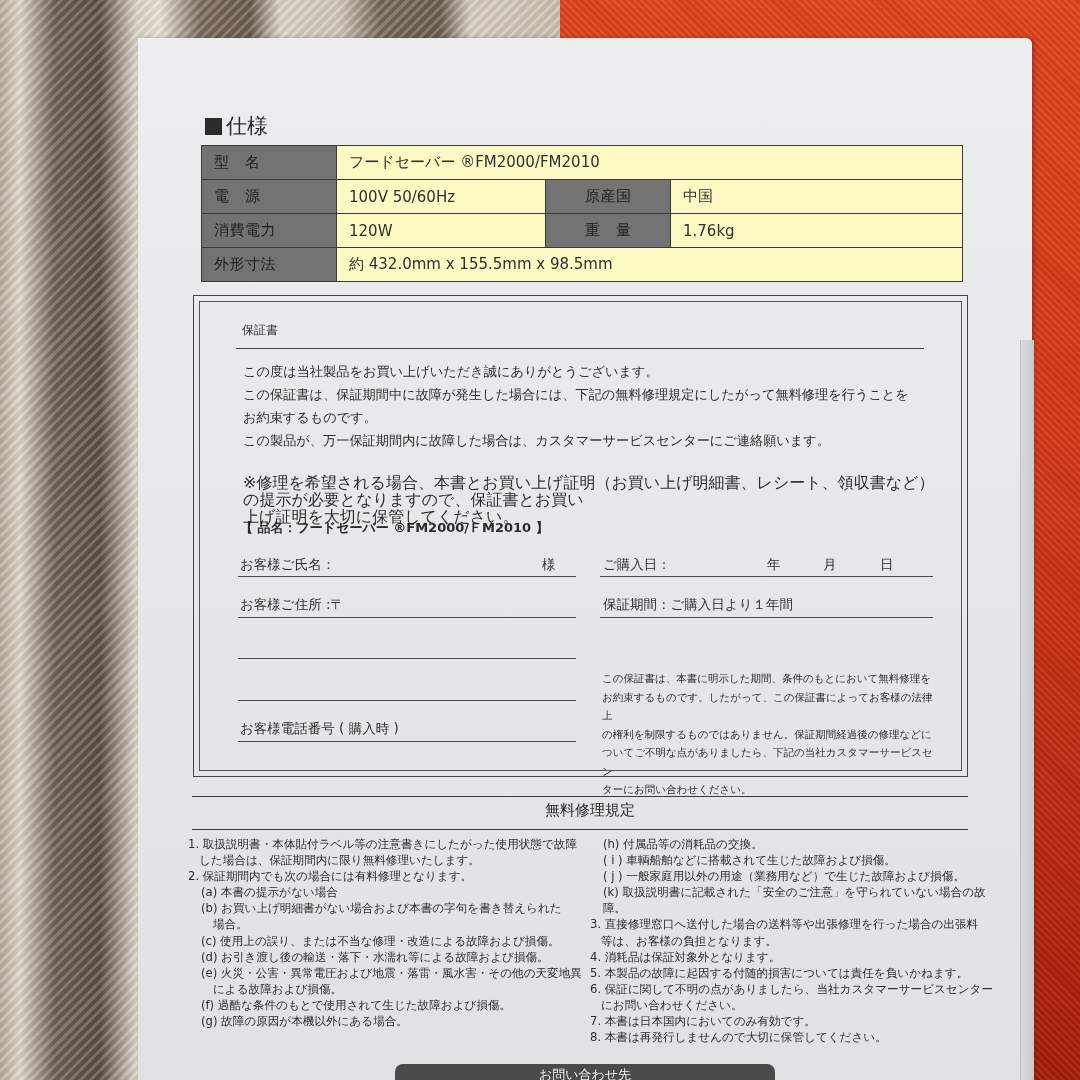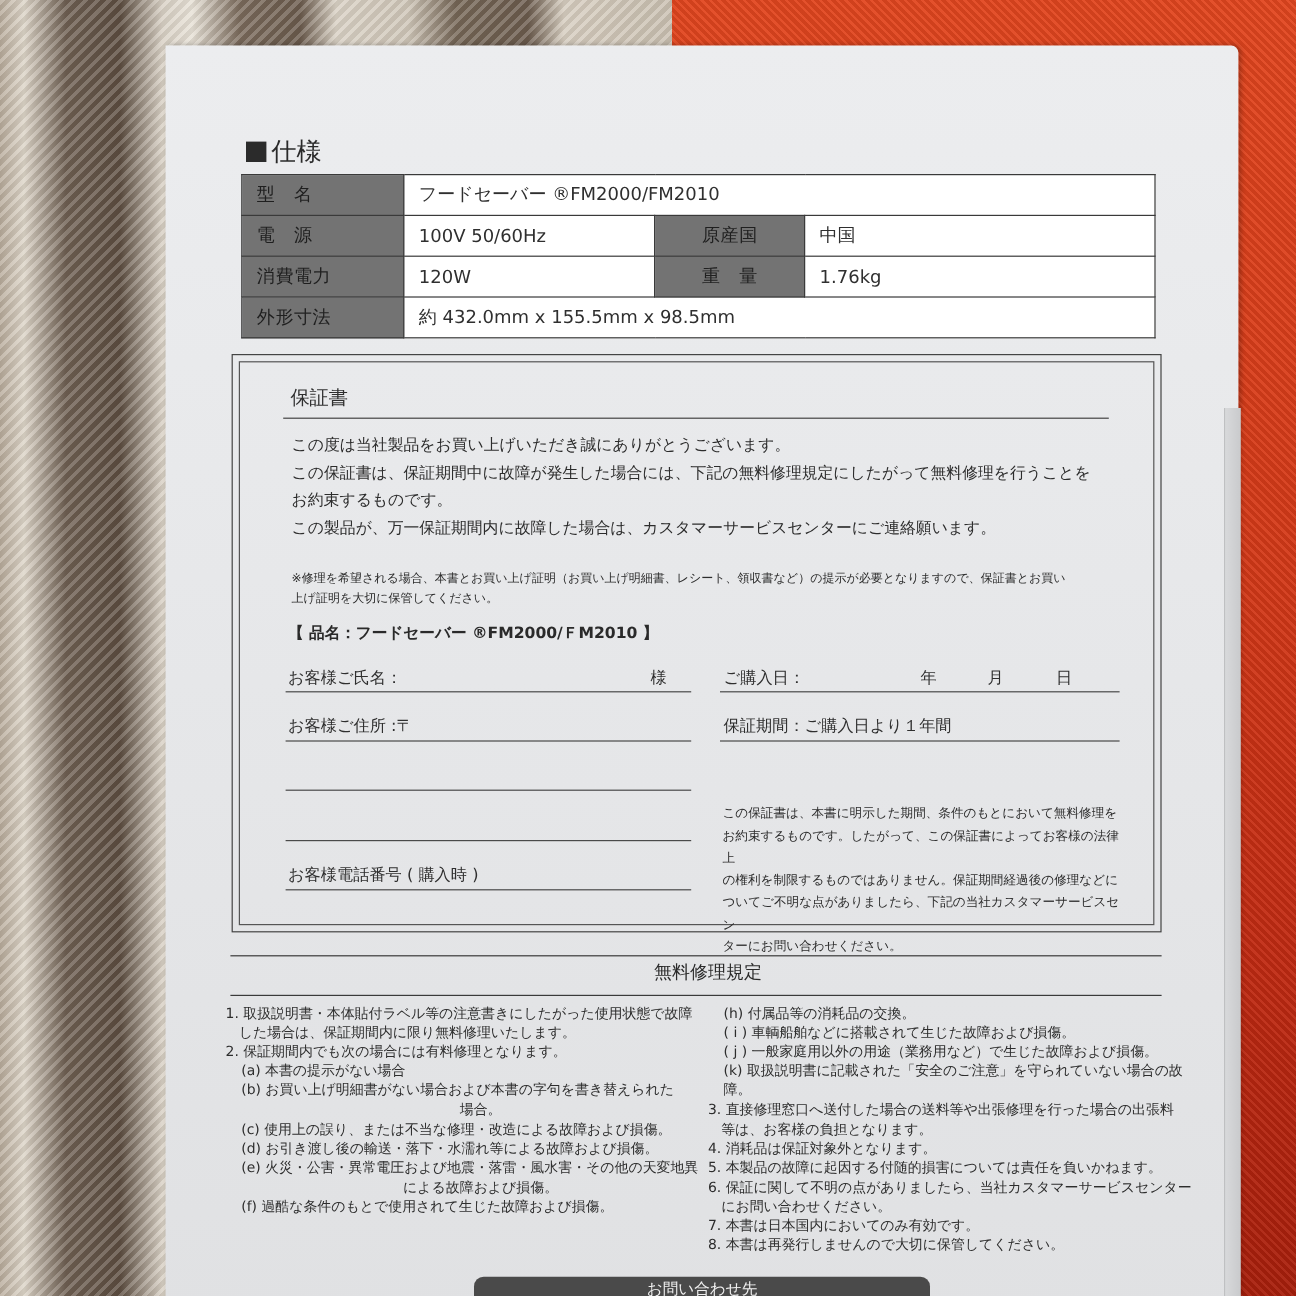--- a/index.html
+++ b/index.html
@@ -48,54 +48,54 @@
     .spec-title .square { width: 17px; height: 17px; background: #2b2b2b; display: inline-block; margin-right: 2px; }
     .spec-table {
       position: absolute; left: 201px; top: 145px; width: 762px;
       border: 1.5px solid #3a3a3a; border-collapse: collapse;
     }
     .spec-table td {
       border: 1.5px solid #3a3a3a; height: 34px; font-size: 15px; padding: 0 12px;
       vertical-align: middle; color: #2f2f2f;
     }
     .spec-table td.label { background: #737373; width: 135px; color: #1f1f1f; letter-spacing: 0.5px; }
-    .spec-table td.value { background: #ffffff; margin-left: 10px; }
+    .spec-table td.value { background: #fef9c3; margin-left: 10px; }
     .spec-table td.val-a { width: 209px; }
     .spec-table td.label2 { width: 125px; padding-left: 39px; }
 
     
     .warranty-outer {
       position: absolute; left: 193px; top: 295px; width: 775px; height: 482px;
       border: 1.5px solid #444;
     }
     .warranty-inner {
       position: absolute; left: 5px; top: 5px; right: 5px; bottom: 5px;
       border: 1px solid #555;
     }
-    .w-title { position: absolute; left: 242px; top: 322px; font-size: 16px; color: #2f2f2f; }
+    .w-title { position: absolute; left: 242px; top: 322px; font-size: 12px; color: #2f2f2f; }
     .w-title-rule { position: absolute; left: 236px; top: 348px; width: 688px; border-top: 1px solid #444; }
     .w-body { position: absolute; left: 243px; top: 360px; width: 700px; font-size: 13.2px; line-height: 23px; color: #2c2c2c; }
-    .w-note { position: absolute; left: 243px; top: 474px; width: 700px; font-size: 10px; line-height: 17px; color: #2c2c2c; }
+    .w-note { position: absolute; left: 243px; top: 474px; width: 700px; font-size: 16px; line-height: 17px; color: #2c2c2c; }
     .w-product { position: absolute; left: 240px; top: 519px; font-size: 13px; font-weight: bold; color: #2a2a2a; }
 
     .field { position: absolute; font-size: 13.5px; color: #2f2f2f; }
     .rule { position: absolute; border-top: 1px solid #4a4a4a; }
 
     .w-small { position: absolute; left: 602px; top: 669px; width: 340px; font-size: 10.5px; line-height: 18.5px; color: #2c2c2c; }
 
     
     .rr-rule-top { position: absolute; left: 192px; top: 796px; width: 776px; border-top: 1.5px solid #3a3a3a; }
     .rr-title { position: absolute; left: 0; width: 1080px; top: 801px; text-align: center; font-size: 15px; color: #2a2a2a; padding-left: 100px; }
     .rr-rule-bot { position: absolute; left: 192px; top: 829px; width: 776px; border-top: 1.5px solid #3a3a3a; }
     .rr-col { position: absolute; font-size: 11.6px; line-height: 16.1px; color: #2d2d2d; }
     .rr-left { left: 188px; top: 836px; width: 400px; }
     .rr-right { left: 590px; top: 836px; width: 410px; }
     .rr-col .ind1 { padding-left: 11px; }
     .rr-col .ind2 { padding-left: 13px; }
-    .rr-col .ind3 { padding-left: 25px; text-align: center; }
+    .rr-col .ind3 { padding-left: 25px; }
 
     .contact-bar {
       position: absolute; left: 395px; top: 1064px; width: 380px; height: 30px;
       background: #4a4a4a; border-radius: 8px 8px 0 0;
       color: #f0f0f0; font-size: 13px; text-align: center; line-height: 22px;
     }
   </style>
 </head>
 <body>
 
@@ -192,20 +192,21 @@
   <div class="ind1">した場合は、保証期間内に限り無料修理いたします。</div>
   <div class="">2. 保証期間内でも次の場合には有料修理となります。</div>
   <div class="ind2">(a) 本書の提示がない場合</div>
   <div class="ind2">(b) お買い上げ明細書がない場合および本書の字句を書き替えられた</div>
   <div class="ind3">場合。</div>
   <div class="ind2">(c) 使用上の誤り、または不当な修理・改造による故障および損傷。</div>
   <div class="ind2">(d) お引き渡し後の輸送・落下・水濡れ等による故障および損傷。</div>
   <div class="ind2">(e) 火災・公害・異常電圧および地震・落雷・風水害・その他の天変地異</div>
   <div class="ind3">による故障および損傷。</div>
   <div class="ind2">(f) 過酷な条件のもとで使用されて生じた故障および損傷。</div>
+  <div class="ind2">(g) 故障の原因が本機以外にある場合。</div>
 </div>
 
 <div class="rr-col rr-right">
   <div class="ind2">(h) 付属品等の消耗品の交換。</div>
   <div class="ind2">( i ) 車輌船舶などに搭載されて生じた故障および損傷。</div>
   <div class="ind2">( j ) 一般家庭用以外の用途（業務用など）で生じた故障および損傷。</div>
   <div class="ind2">(k) 取扱説明書に記載された「安全のご注意」を守られていない場合の故障。</div>
   <div class="">3. 直接修理窓口へ送付した場合の送料等や出張修理を行った場合の出張料</div>
   <div class="ind1">等は、お客様の負担となります。</div>
   <div class="">4. 消耗品は保証対象外となります。</div>

